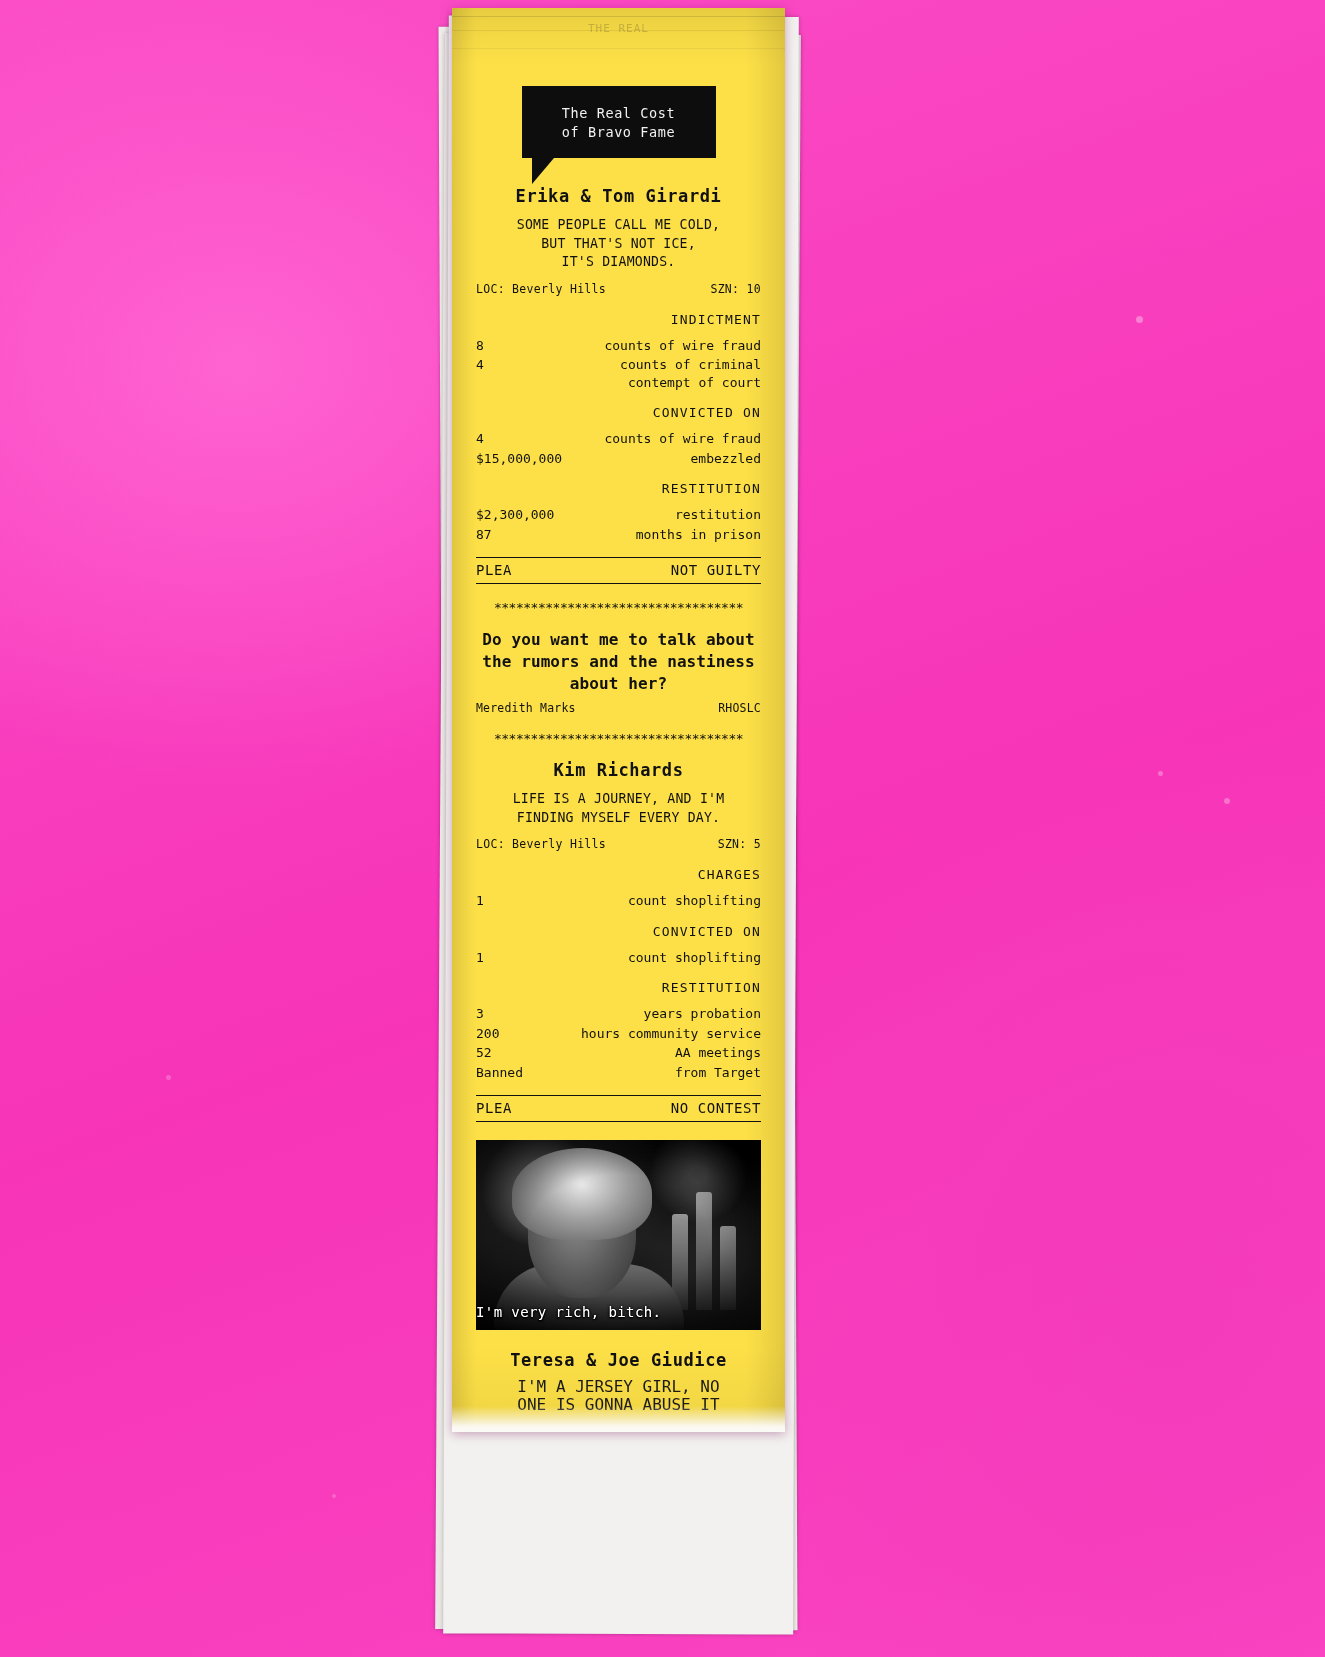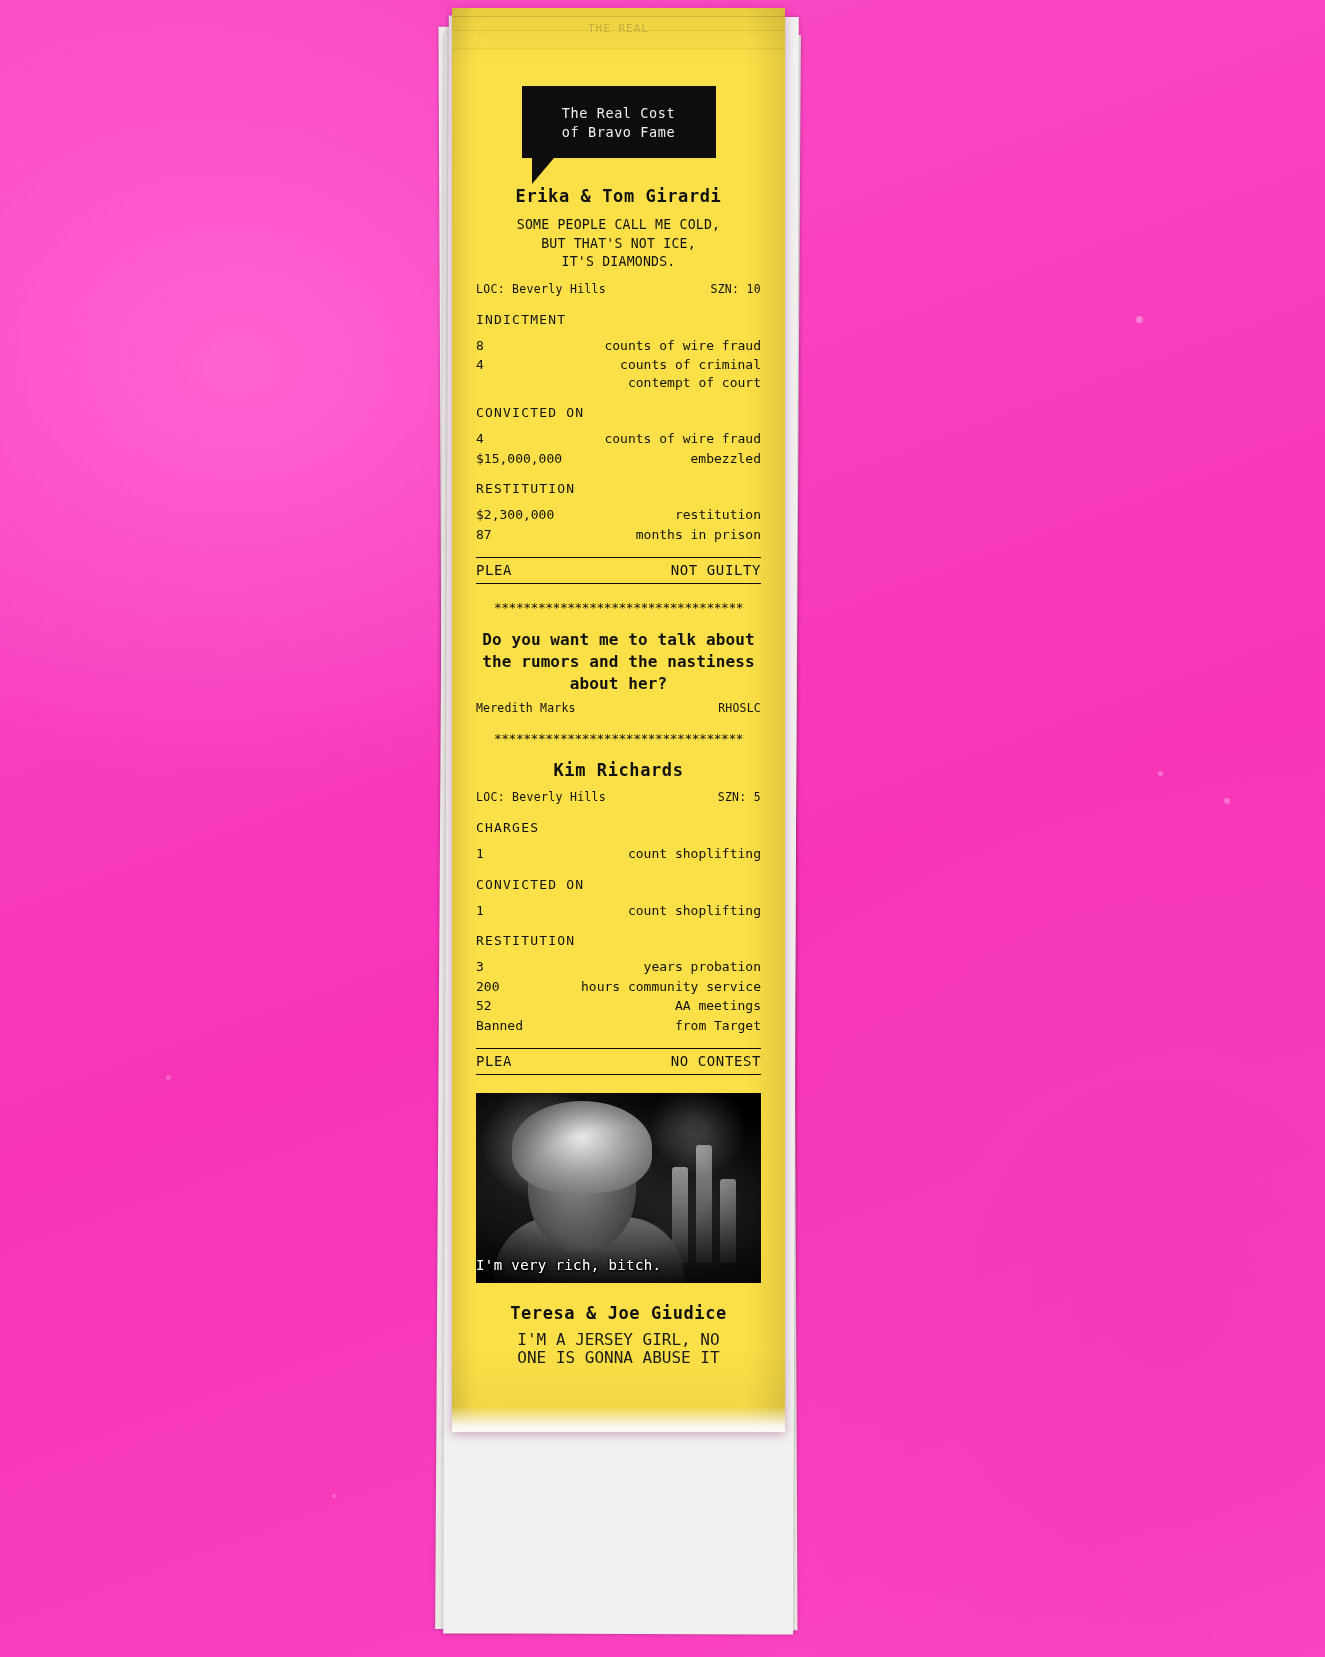--- a/index.html
+++ b/index.html
@@ -144,21 +144,21 @@
     margin-bottom: 10px;
   }
   .meta-row {
     display: flex;
     justify-content: space-between;
     font-size: 11.5px;
     letter-spacing: 0.3px;
     margin-bottom: 16px;
   }
   .section-title {
-    text-align: left;
+    text-align: right;
     font-size: 13px;
     letter-spacing: 1.2px;
     margin: 14px 0 10px 0;
   }
   .li {
     display: flex;
     justify-content: space-between;
     align-items: flex-start;
     font-size: 13px;
     line-height: 17.5px;
@@ -381,20 +381,24 @@
       <div class="stars">**********************************</div>
       <div class="pull-quote">Do you want me to talk about the rumors and the nastiness about her?</div>
       <div class="attrib">
         <span>Meredith Marks</span>
         <span>RHOSLC</span>
       </div>
       <div class="stars">**********************************</div>
 
       <div class="entry" style="margin-top:6px;">
         <div class="entry-name">Kim Richards</div>
+        <div class="quote">
+          <div>LIFE IS A JOURNEY, AND I'M</div>
+          <div>FINDING MYSELF EVERY DAY.</div>
+        </div>
         <div class="meta-row">
           <span>LOC: Beverly Hills</span>
           <span>SZN: 5</span>
         </div>
 
         <div class="section-title">CHARGES</div>
         <div class="li">
           <span class="qty">1</span>
           <span class="desc">count shoplifting</span>
         </div>

